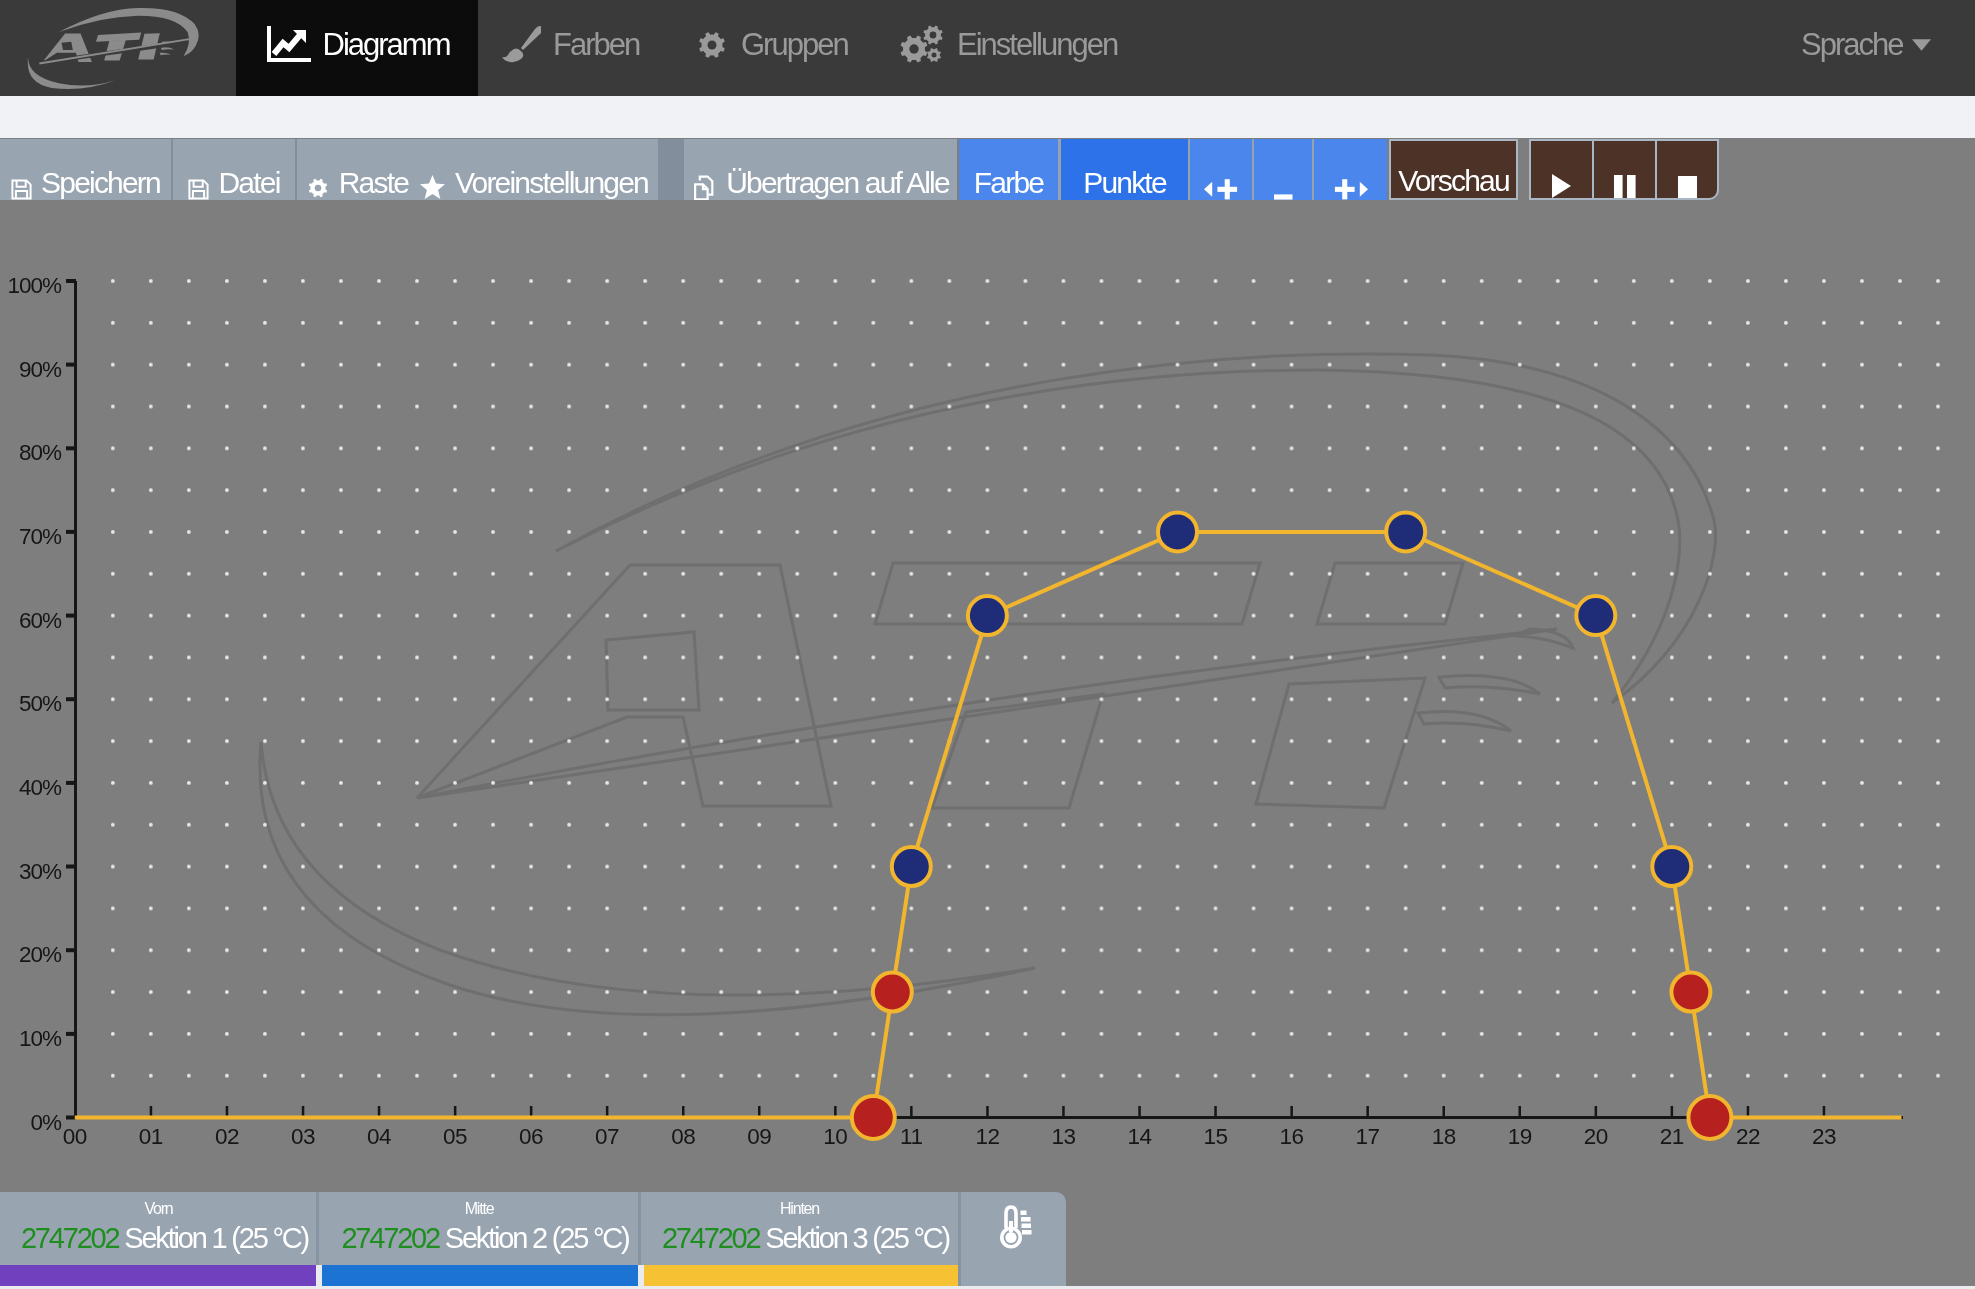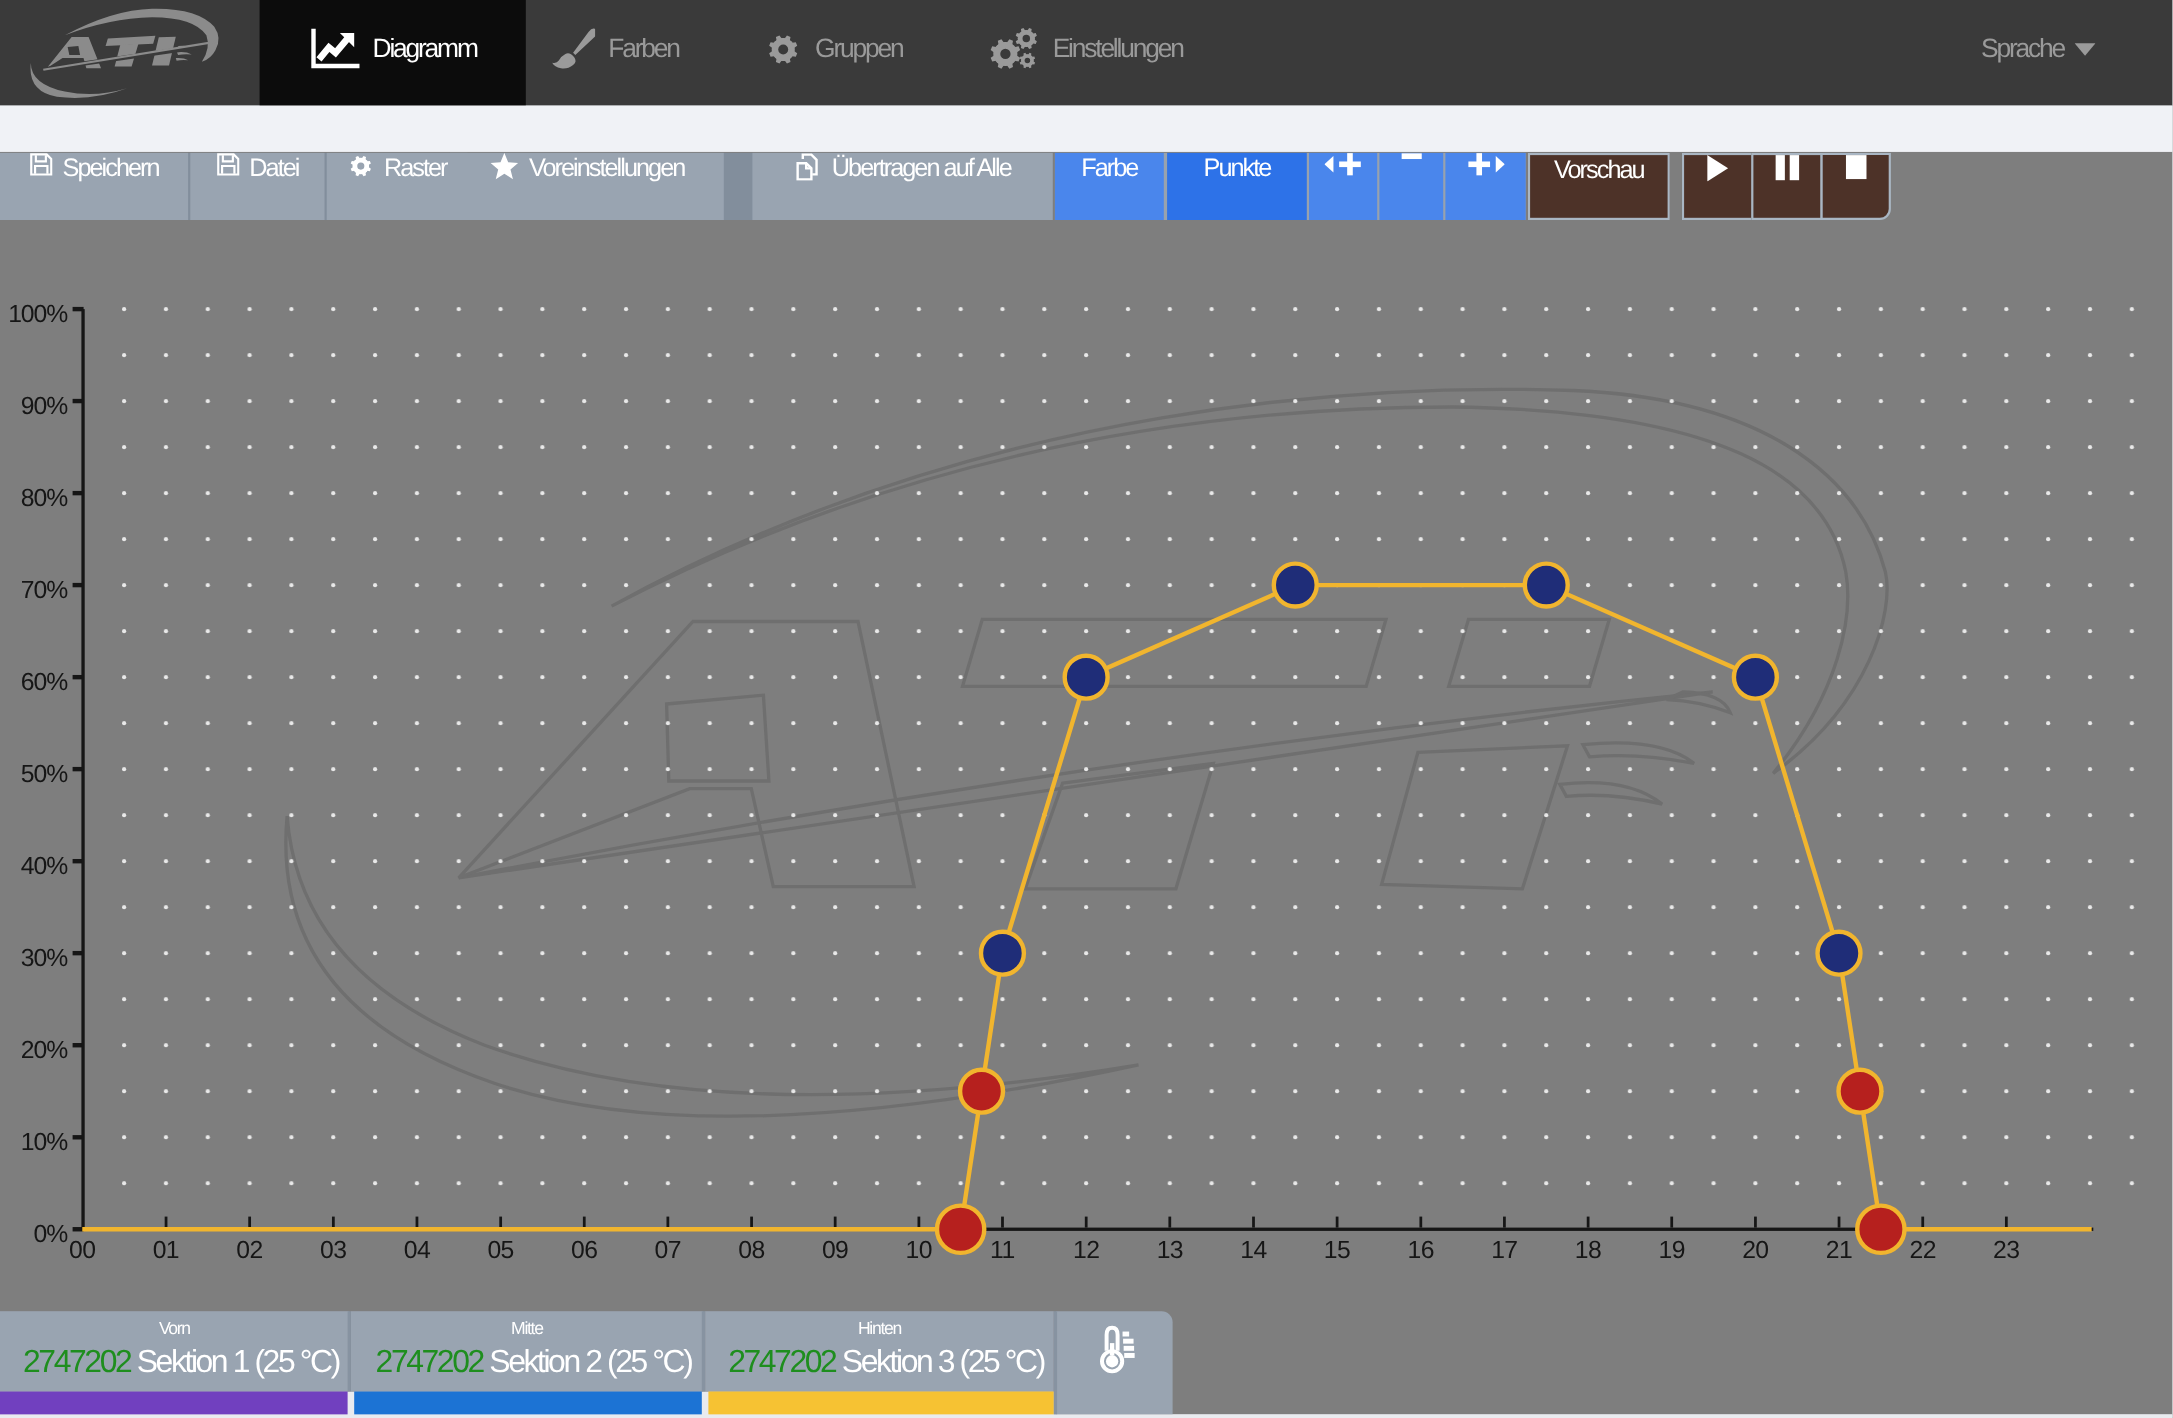--- a/index.html
+++ b/index.html
@@ -2,27 +2,27 @@
 <html><head><meta charset="utf-8">
 <style>
 * { margin:0; padding:0; box-sizing:border-box; }
 html,body { width:1975px; height:1289px; overflow:hidden; background:#e9ebef;
   font-family:"Liberation Sans",sans-serif; }
 .abs { position:absolute; }
 #page { position:relative; width:1975px; height:1289px; }
 #header { position:absolute; left:0; top:0; width:1975px; height:96px; background:#3a3a3a; }
 .logo { position:absolute; left:26px; top:3px; }
 .navtab { position:absolute; top:0; height:90px; display:flex; align-items:center; color:#9a9a9a;
-  font-size:24px; letter-spacing:-2px; }
+  font-size:31px; letter-spacing:-2px; }
 .navtab svg { margin-right:12px; }
 #tab-diag { left:236px; width:242px; height:96px; background:#0c0c0c; color:#fff; justify-content:center; padding-bottom:6px; }
 #strip { position:absolute; left:0; top:96px; width:1975px; height:42px; background:#f0f2f6; }
 .chart { position:absolute; left:0; top:138px; }
-.tb { position:absolute; top:139px; height:61px; display:flex; align-items:flex-start; justify-content:center;
-  color:#fff; font-size:23px; letter-spacing:-1.8px; white-space:nowrap; }
+.tb { position:absolute; top:139px; height:61px; display:flex; align-items:flex-end; justify-content:center;
+  color:#fff; font-size:30px; letter-spacing:-1.8px; white-space:nowrap; }
 .tb svg { margin-right:9px; }
 .gray { background:#99a4b1; }
 .brown { background:#4d3228; border:2px solid #a9b6c3; }
 .btab { position:absolute; top:1192px; height:73px; background:#99a4b1; color:#fff; text-align:center; }
 .btab .t1 { font-size:16px; letter-spacing:-1.2px; margin-top:8px; }
 .btab .t2 { font-size:29px; letter-spacing:-2.2px; margin-top:4px;padding-left:12px; }
 .tsep { position:absolute; top:1192px; width:3px; height:73px; background:#8793a1; }
 .bar { position:absolute; top:1265px; height:21px; }
 .g { color:#1e8e1e; }
 </style></head>

